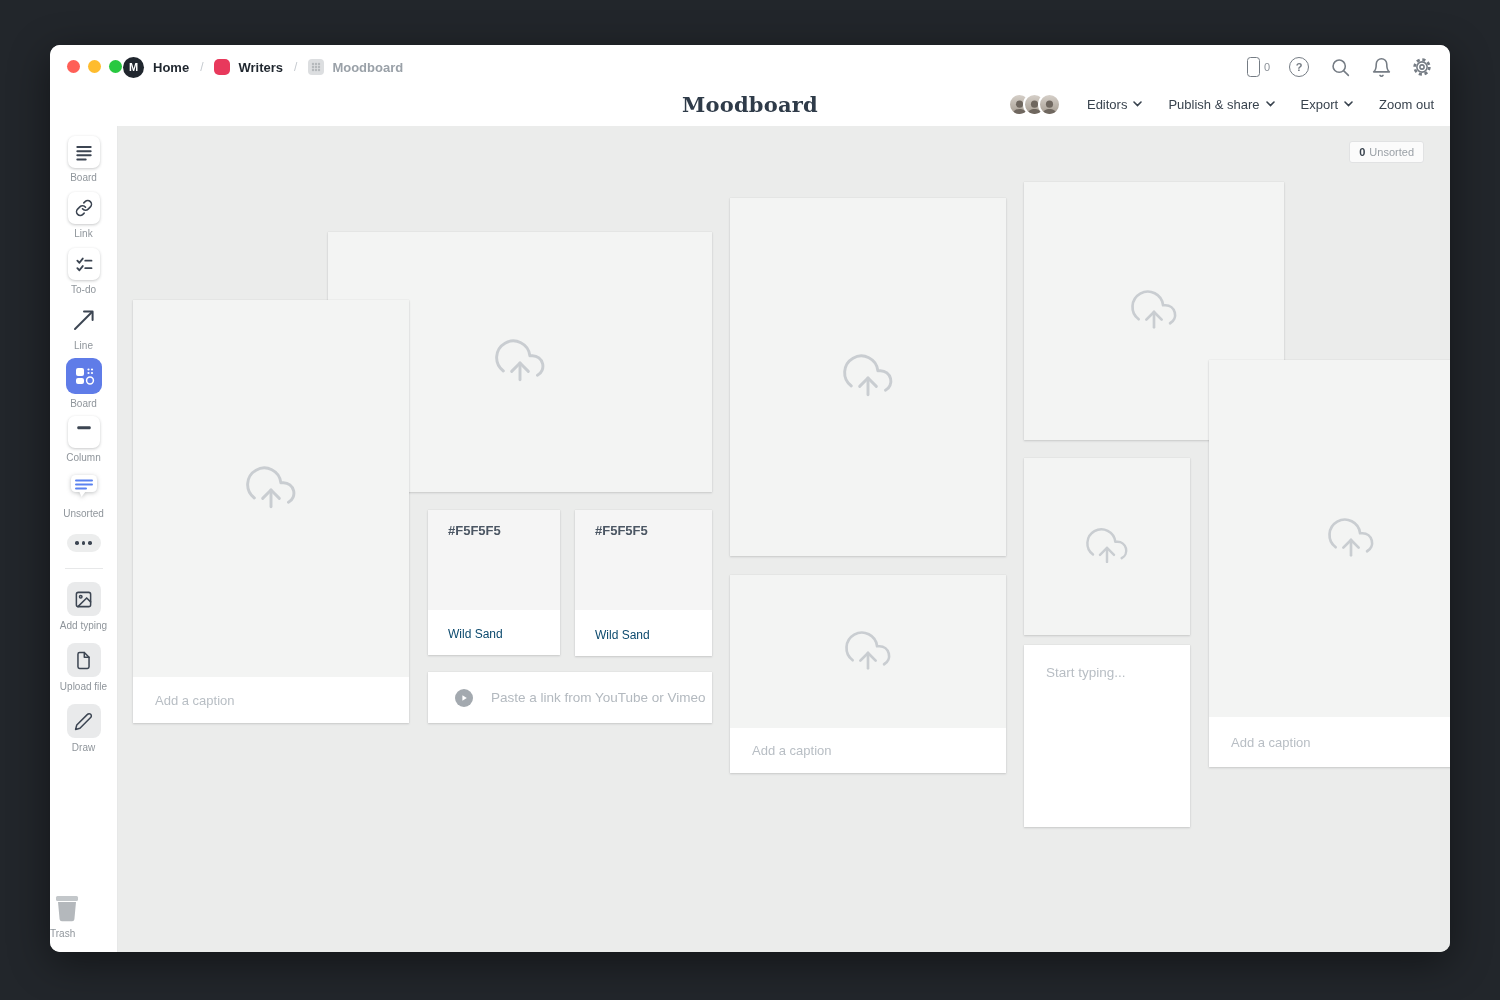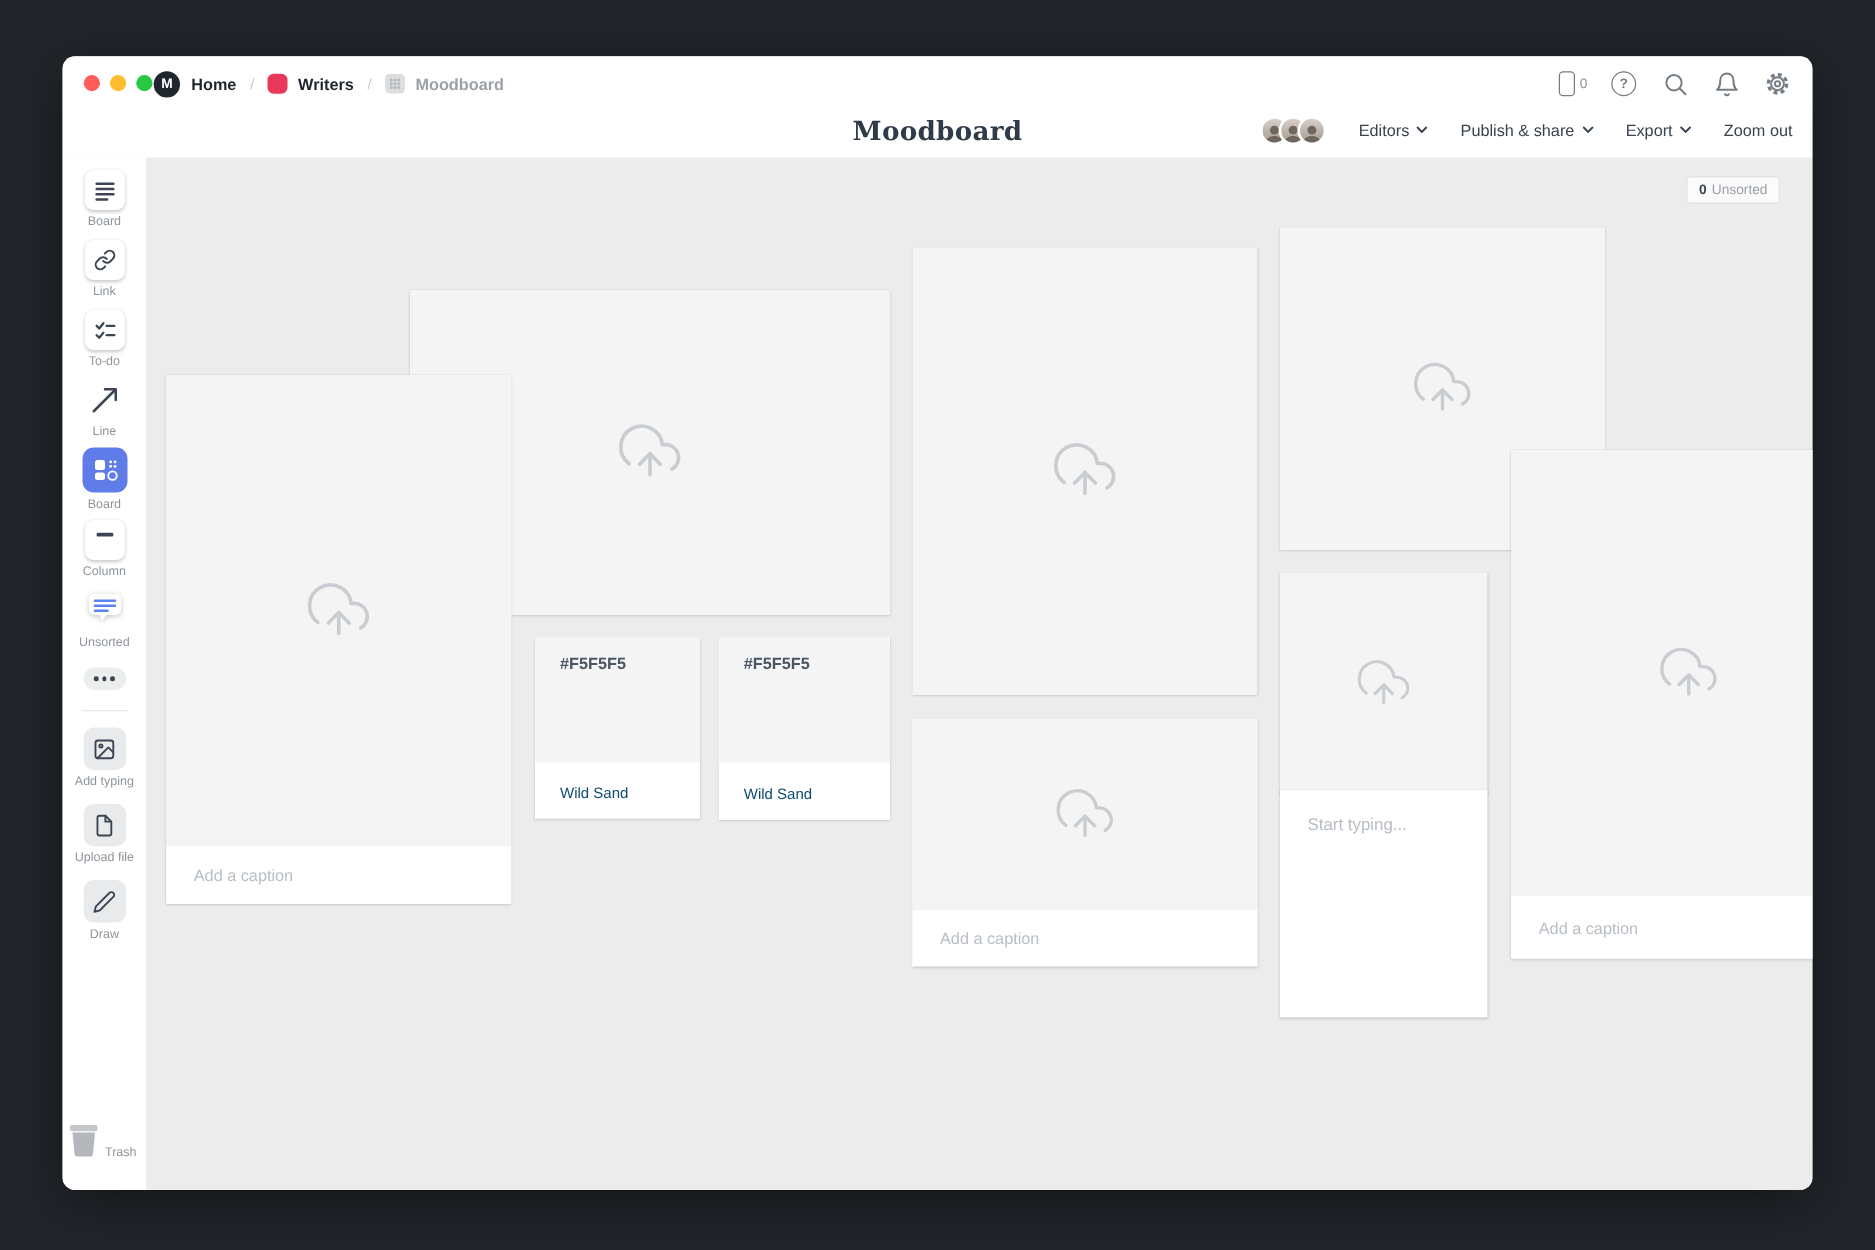--- a/index.html
+++ b/index.html
@@ -42,21 +42,21 @@
   .sidebar { position:absolute; left:0; top:81px; width:68px; height:826px; background:#fff; border-right:1px solid #e7e8e8; display:flex; flex-direction:column; align-items:center; padding-top:10px; z-index:9; }
   .tool { width:68px; height:56px; display:flex; flex-direction:column; align-items:center; justify-content:flex-start; cursor:pointer; }
   .tool-label { font-size:10px; color:#8f959b; margin-top:4px; }
   .sq-card { width:32px; height:32px; background:#fff; border-radius:7px; box-shadow:0 1px 3px rgba(30,35,40,.25); display:flex; align-items:center; justify-content:center; }
   .board-sq { width:36px; height:36px; border-radius:9px; background:#5f7ce8; display:flex; align-items:center; justify-content:center; margin-top:-2px; }
   .more-pill { width:34px; height:18px; border-radius:9px; background:#eceded; display:flex; align-items:center; justify-content:center; gap:3px; cursor:pointer; margin:6px 0 4px; }
   .more-pill i { width:3.5px; height:3.5px; border-radius:50%; background:#3c4552; }
   .side-div { width:38px; border-top:1px solid #e7e8e9; margin:12px 0 13px; }
   .action { width:68px; height:61px; display:flex; flex-direction:column; align-items:center; cursor:pointer; }
   .gray-sq { width:34px; height:34px; background:#e9eaeb; border-radius:8px; display:flex; align-items:center; justify-content:center; }
-  .trash-tool { position:absolute; bottom:24px; left:0; width:68px; display:flex; flex-direction:row; align-items:flex-end; cursor:pointer; }
+  .trash-tool { position:absolute; bottom:13px; left:0; width:68px; display:flex; flex-direction:column; align-items:flex-start; cursor:pointer; }
 
   
   .canvas { position:absolute; left:68px; top:81px; width:1332px; height:826px; background:#ebeceb; overflow:hidden; }
   .card { position:absolute; background:#fff; box-shadow:0 1px 2px rgba(35,40,45,.16), 0 0 1px rgba(35,40,45,.10); }
   .ph { background:#f3f4f3; display:flex; align-items:center; justify-content:center; }
   .caption-strip { position:absolute; left:0; right:0; bottom:0; background:#fff; display:flex; align-items:center; padding-left:22px; font-size:13px; color:#b8bec4; }
   .badge { position:absolute; right:26px; top:15px; height:22px; background:#fbfbfb; border:1px solid #e1e2e3; border-radius:3px; display:flex; align-items:center; gap:4px; padding:0 9px; font-size:11px; }
   .badge b { color:#39434e; font-weight:700; }
   .badge span { color:#9ba1a7; }
 
@@ -349,20 +349,30 @@
       <span class="swatch-hex">#F5F5F5</span>
       <span class="swatch-name">Wild Sand</span>
     </div>
 
     <div class="card" style="left:457px; top:384px; width:137px; height:146px;">
       <div class="swatch-top" style="height:100px;"></div>
       <span class="swatch-hex">#F5F5F5</span>
       <span class="swatch-name">Wild Sand</span>
     </div>
 
+    <div class="card" style="left:310px; top:546px; width:284px; height:51px;">
+      <div class="video-row">
+        <span class="play-circle">
+          <svg width="8" height="8" viewBox="0 0 10 10">
+              <polygon points="3,1.5 8.5,5 3,8.5" fill="#ffffff"></polygon>
+            </svg>
+        </span>
+        <span class="video-ph">Paste a link from YouTube or Vimeo</span>
+      </div>
+    </div>
 
     <div class="card ph" style="left:612px; top:72px; width:276px; height:358px;">
       <svg width="58" height="50" viewBox="0 0 24 24" fill="none" stroke="#c9cdd1" stroke-width="1.4" stroke-linecap="round" stroke-linejoin="round">
           <polyline points="16,16.5 12,12.5 8,16.5"></polyline>
           <line x1="12" y1="12.5" x2="12" y2="20.5"></line>
           <path d="M20.39 18.39A5 5 0 0 0 18 9h-1.26A8 8 0 1 0 4 16.3"></path>
         </svg>
     </div>
 
     <div class="card" style="left:612px; top:449px; width:276px; height:198px;">
@@ -385,21 +395,21 @@
     </div>
 
     <div class="card ph" style="left:906px; top:332px; width:166px; height:177px;">
       <svg width="50" height="42" viewBox="0 0 24 24" fill="none" stroke="#c9cdd1" stroke-width="1.4" stroke-linecap="round" stroke-linejoin="round">
           <polyline points="16,16.5 12,12.5 8,16.5"></polyline>
           <line x1="12" y1="12.5" x2="12" y2="20.5"></line>
           <path d="M20.39 18.39A5 5 0 0 0 18 9h-1.26A8 8 0 1 0 4 16.3"></path>
         </svg>
     </div>
 
-    <div class="card" style="left:906px; top:506px; width:166px; height:182px;">
+    <div class="card" style="left:906px; top:519px; width:166px; height:182px;">
       <span class="note-ph">Start typing...</span>
     </div>
 
     <div class="card" style="left:1091px; top:234px; width:284px; height:407px; z-index:2;">
       <div class="ph" style="position:absolute; inset:0 0 50px 0;">
         <svg width="54" height="46" viewBox="0 0 24 24" fill="none" stroke="#c9cdd1" stroke-width="1.4" stroke-linecap="round" stroke-linejoin="round">
             <polyline points="16,16.5 12,12.5 8,16.5"></polyline>
             <line x1="12" y1="12.5" x2="12" y2="20.5"></line>
             <path d="M20.39 18.39A5 5 0 0 0 18 9h-1.26A8 8 0 1 0 4 16.3"></path>
           </svg>

